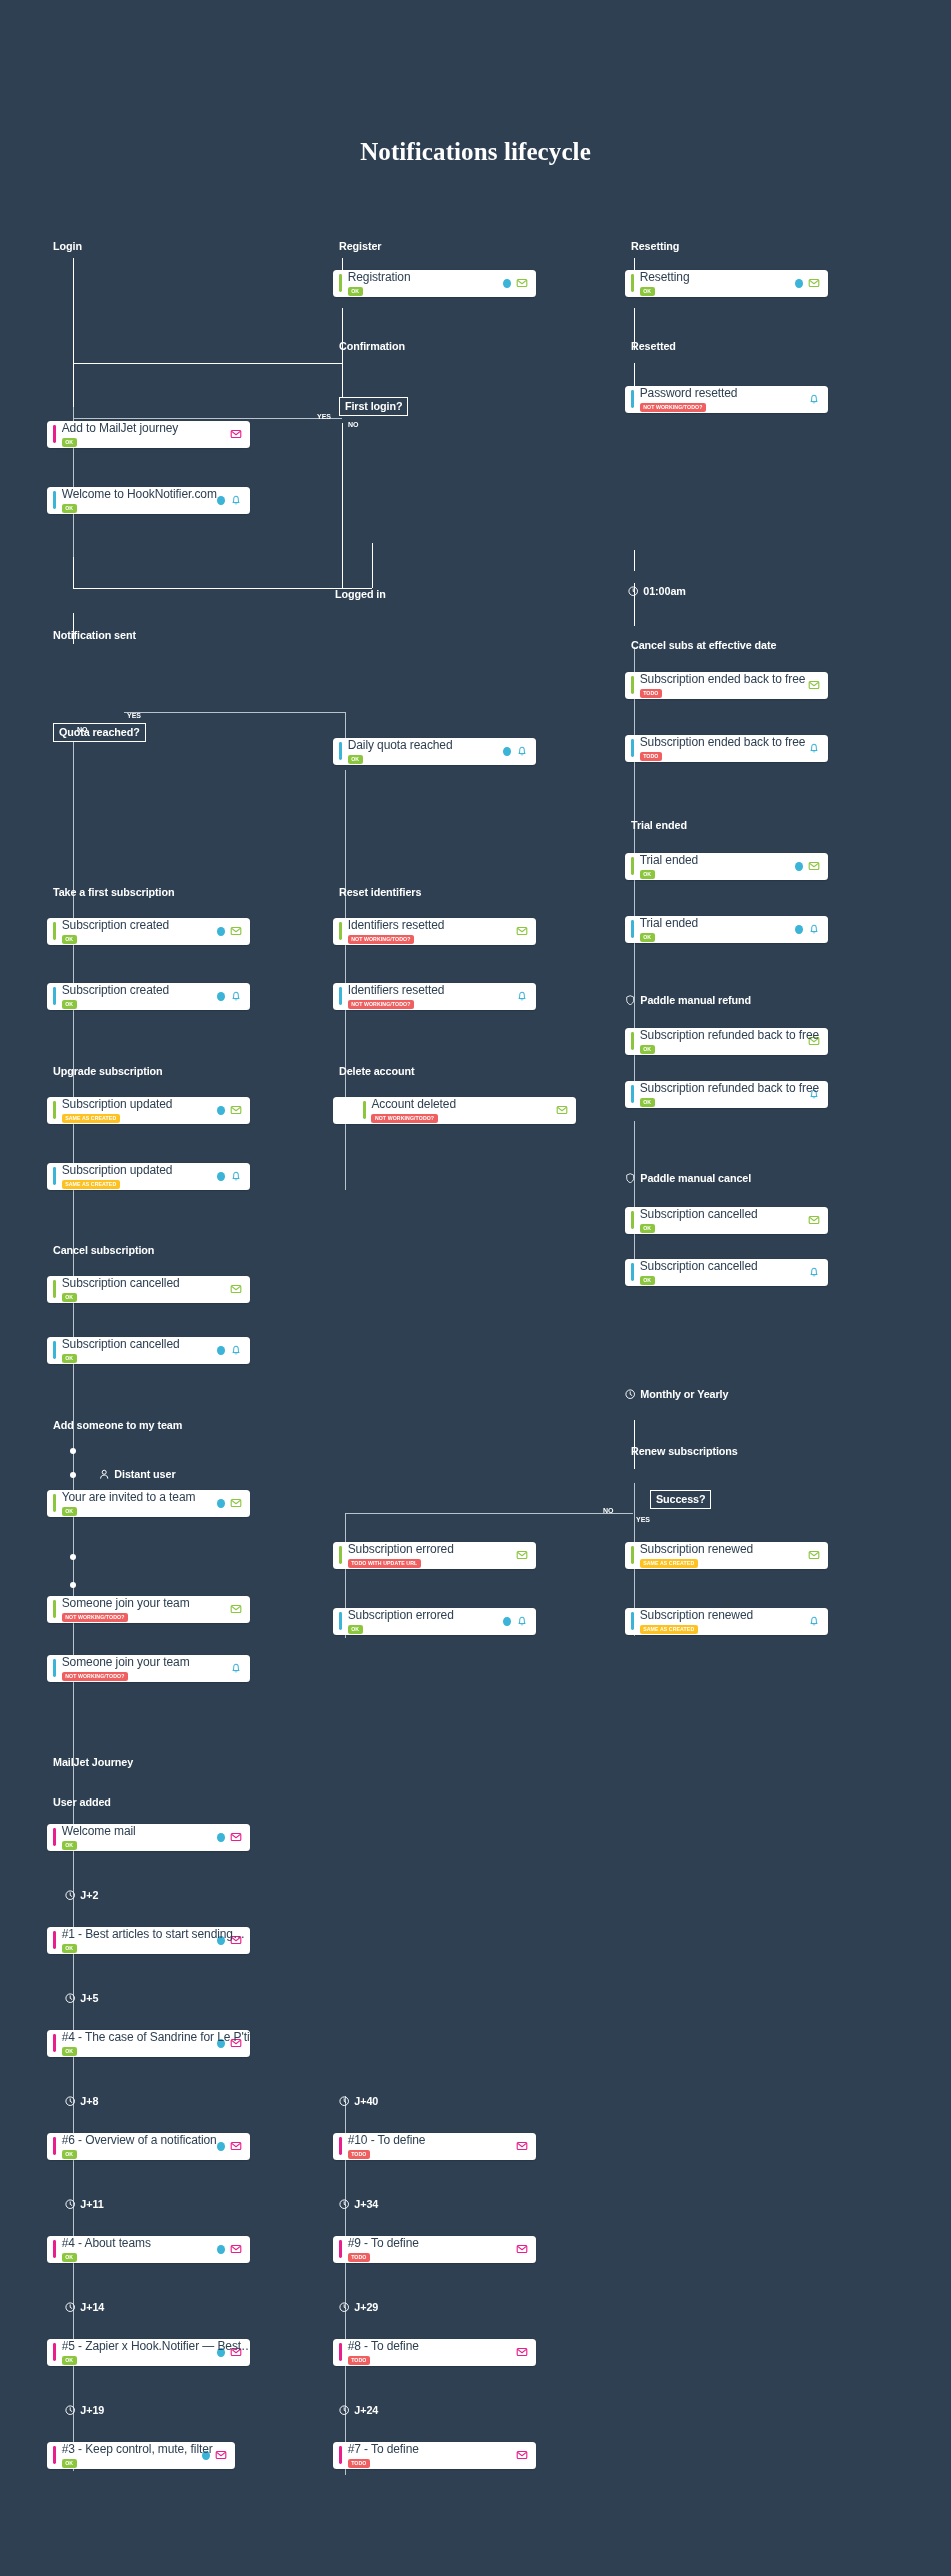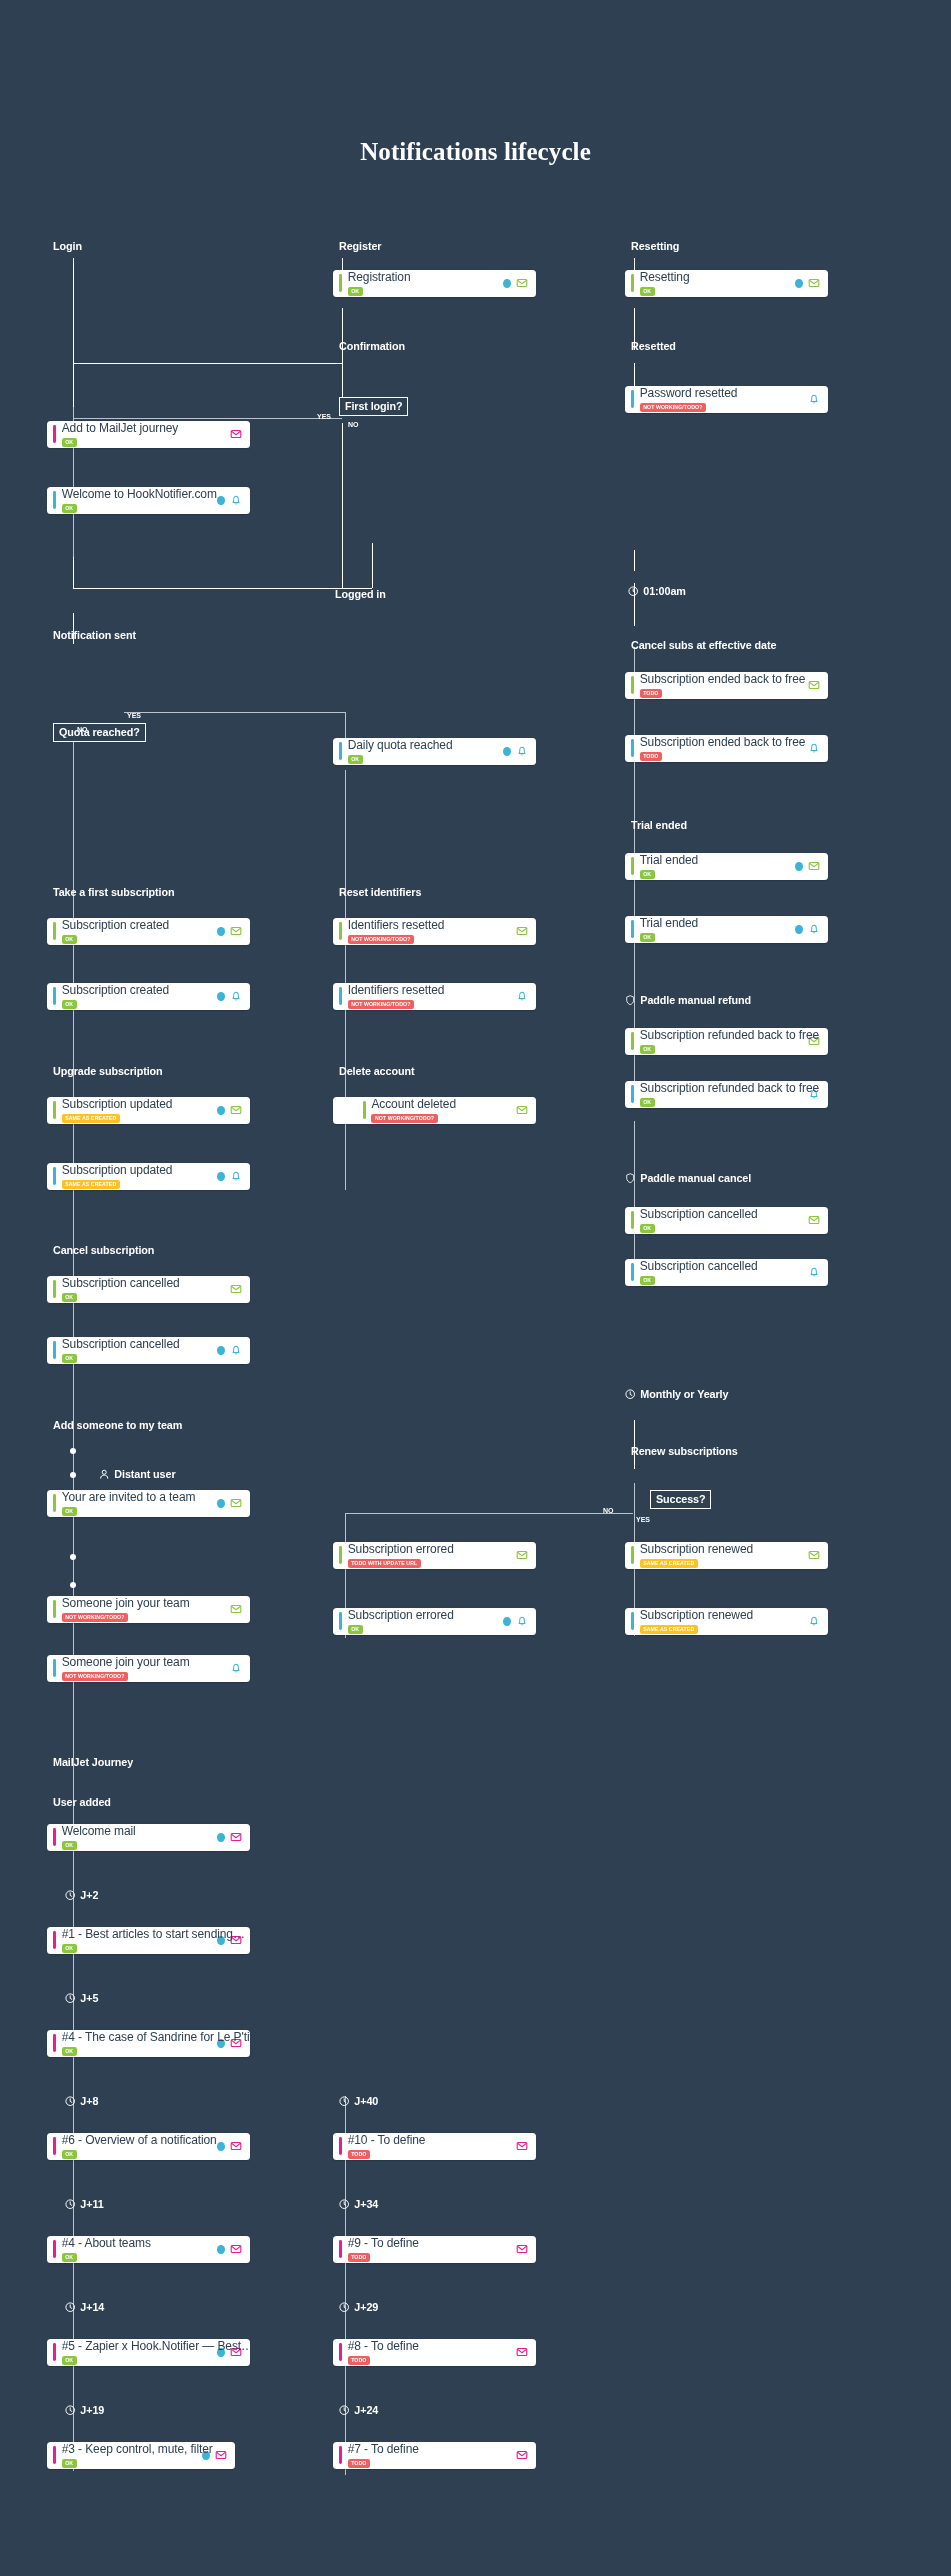--- a/index.html
+++ b/index.html
@@ -497,21 +497,21 @@
       <span class="card-body"><span class="card-title">Subscription updated</span><br><span class="badge same">SAME AS CREATED</span></span>
       <span class="card-icons">
         <span class="blue-dot"></span>
         <svg class="ico" viewBox="0 0 20 20">
           <path d="M5 14.2 C5 14.2, 6.2 13, 6.2 10.1 L6.2 8.4 C6.2 5.6, 7.9 3.6, 10 3.6 C12.1 3.6, 13.8 5.6, 13.8 8.4 L13.8 10.1 C13.8 13, 15 14.2, 15 14.2 Z" fill="none" stroke="#3cb4d8" stroke-width="1.7" stroke-linejoin="round"></path>
           <path d="M8.6 16.2 C9.2 17.1, 10.8 17.1, 11.4 16.2" fill="none" stroke="#3cb4d8" stroke-width="1.6" stroke-linecap="round"></path>
         </svg>
       </span>
     </div>
 
-  <div class="card" style="left:333px; top:1097px; width:203px;padding-left:30px;">
+  <div class="card" style="left:333px; top:1097px; width:243px;padding-left:30px;">
       <span class="card-bar" style="background:#8cc63f"></span>
       <span class="card-body"><span class="card-title">Account deleted</span><br><span class="badge todo">NOT WORKING/TODO?</span></span>
       <span class="card-icons">
         <svg class="ico" viewBox="0 0 20 20">
           <rect x="2" y="4.2" width="16" height="11.6" rx="1.6" fill="none" stroke="#8cc63f" stroke-width="1.9"></rect>
           <path d="M2.9 5.6 L10 11.2 L17.1 5.6" fill="none" stroke="#8cc63f" stroke-width="1.9" stroke-linecap="round" stroke-linejoin="round"></path>
         </svg>
       </span>
     </div>
 

